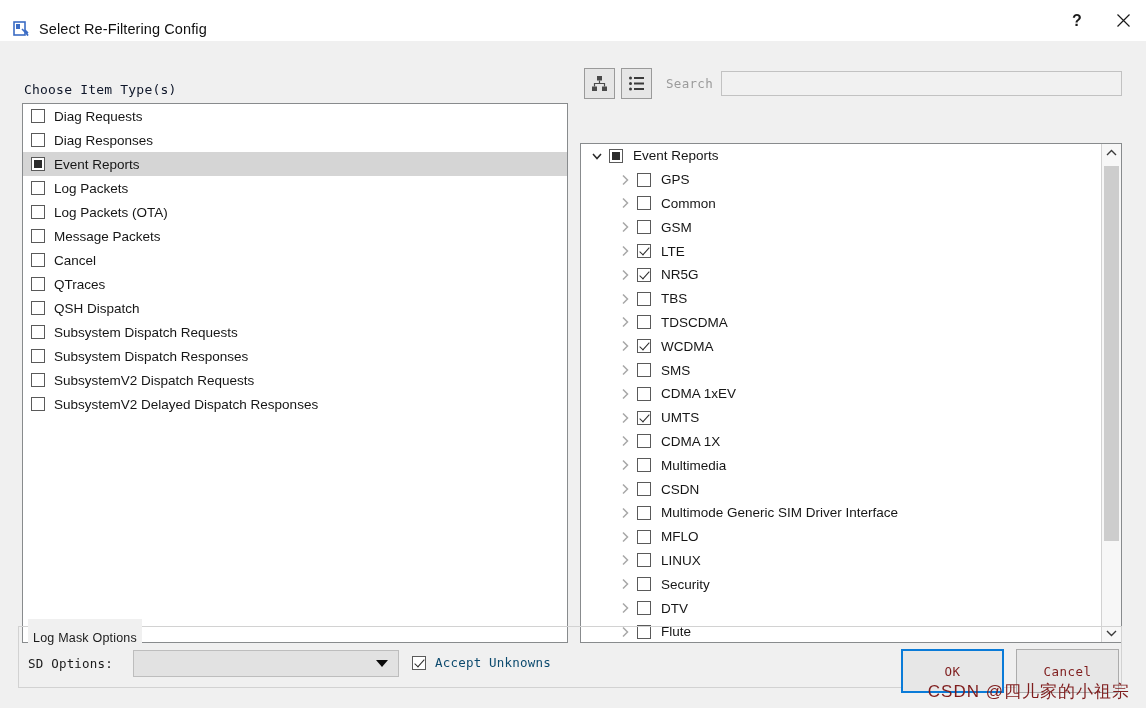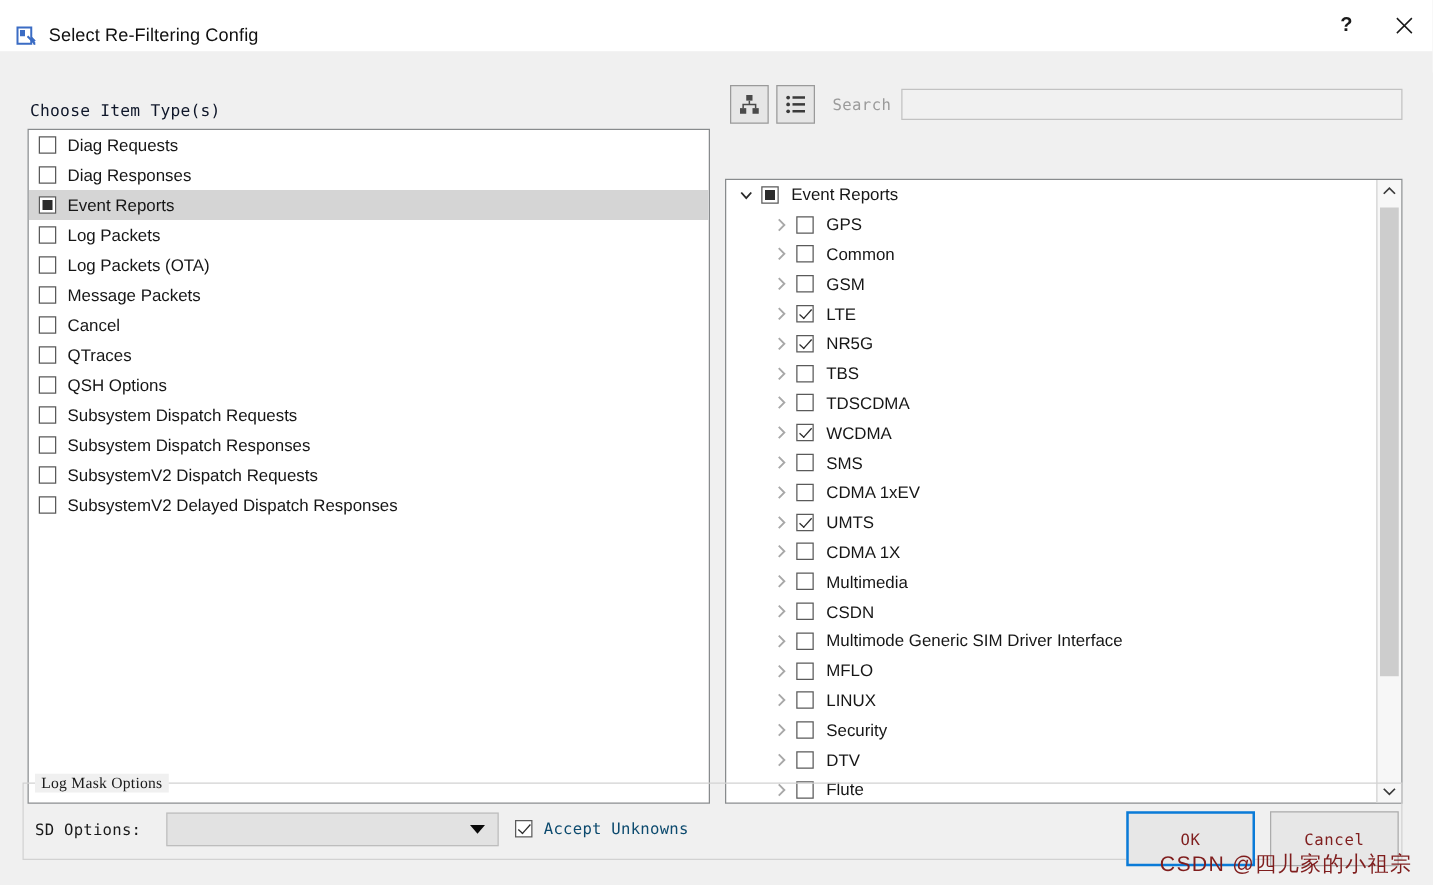--- a/index.html
+++ b/index.html
@@ -245,22 +245,22 @@
     width: 1104px;
     height: 62px;
     border: 1px solid #d2d2d2;
     box-sizing: border-box;
   }
   .group-title {
     position: absolute;
     left: 28px;
     top: 578px;
     background: #f0f0f0;
-    padding: 0 5px;
-    font-family: Liberation Serif, serif;
+    padding: 12px 5px;
+    font-family: Liberation Sans, sans-serif;
     font-size: 12.5px;
     color: #1a1a1a;
     letter-spacing: 0.2px;
   }
   .sd-label {
     position: absolute;
     left: 28px;
     top: 615px;
     font-family: "DejaVu Sans Mono", "Liberation Mono", monospace;
     font-size: 12.5px;
@@ -394,21 +394,21 @@
       <div class="li-row">
         <span class="cb "></span>
         <span class="li-label">Cancel</span>
       </div>
       <div class="li-row">
         <span class="cb "></span>
         <span class="li-label">QTraces</span>
       </div>
       <div class="li-row">
         <span class="cb "></span>
-        <span class="li-label">QSH Options</span>
+        <span class="li-label">QSH Dispatch</span>
       </div>
       <div class="li-row">
         <span class="cb "></span>
         <span class="li-label">Subsystem Dispatch Requests</span>
       </div>
       <div class="li-row">
         <span class="cb "></span>
         <span class="li-label">Subsystem Dispatch Responses</span>
       </div>
       <div class="li-row">

